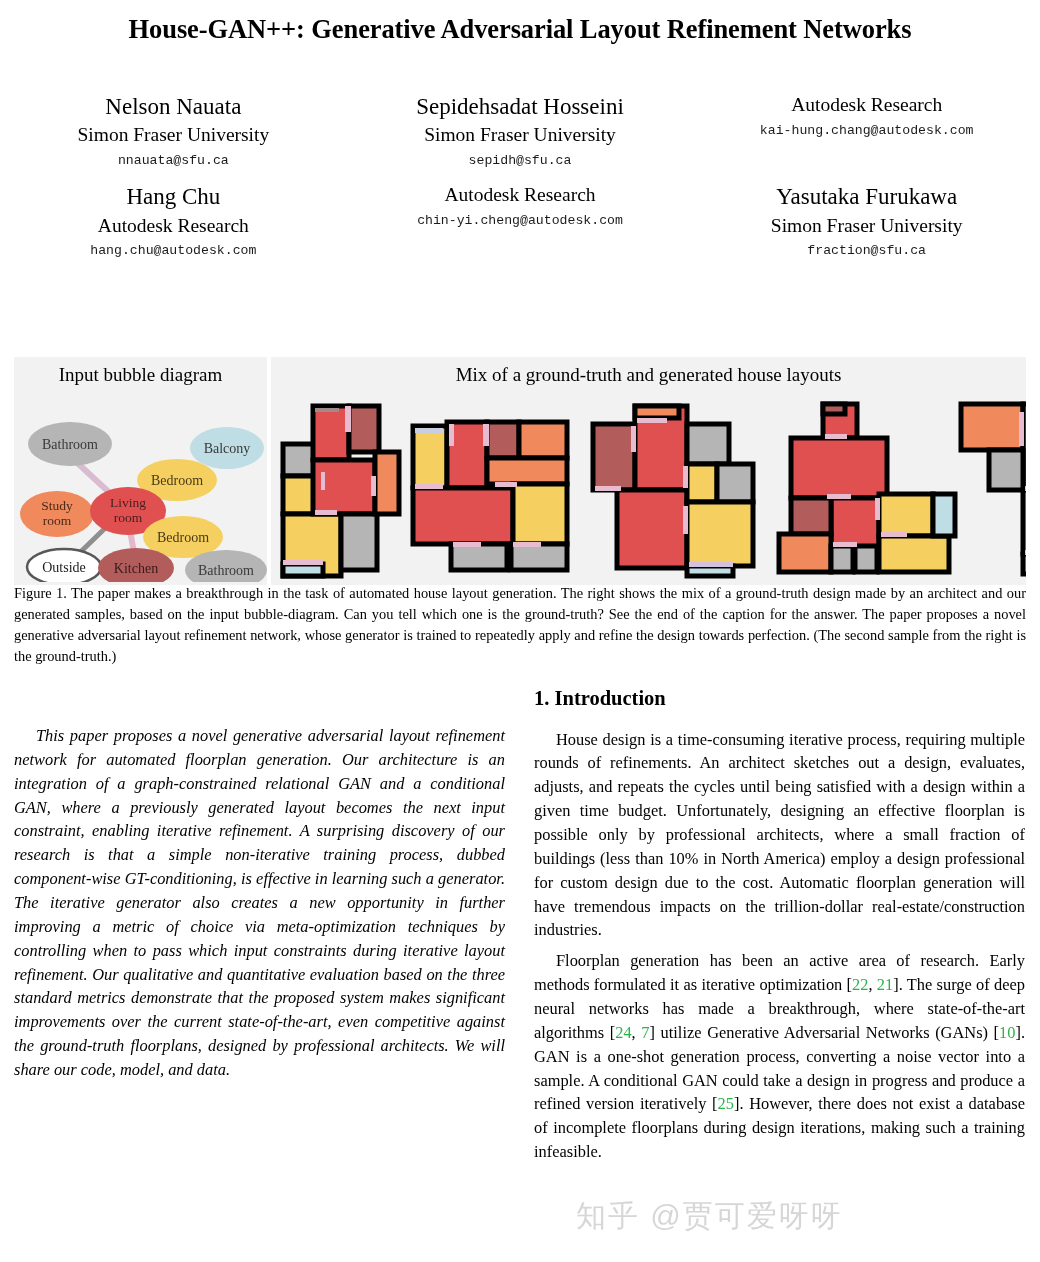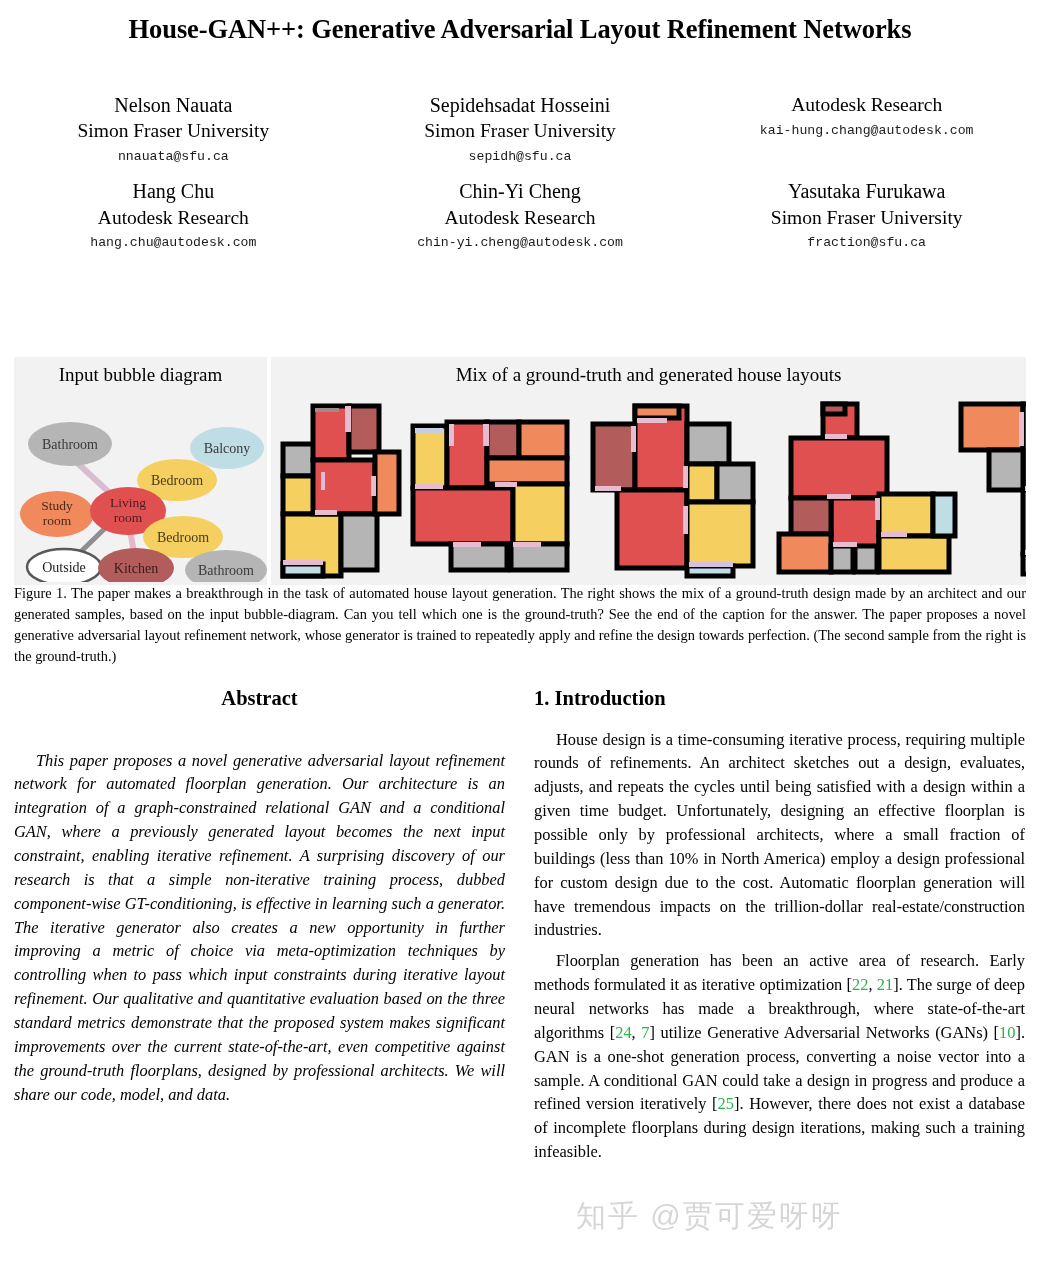--- a/index.html
+++ b/index.html
@@ -37,21 +37,21 @@
   .author-row {
     display: flex;
     width: 100%;
   }
   .author-cell {
     flex: 1 1 0;
     text-align: center;
     line-height: 1.32;
   }
   .author-name {
-    font-size: 20px;
+    font-size: 23px;
     display: block;
   }
   .author-affil {
     font-size: 19.5px;
     display: block;
   }
   .author-email {
     display: block;
     font-family: "Liberation Mono", "DejaVu Sans Mono", monospace;
     font-size: 13.2px;
@@ -184,21 +184,20 @@
     </div>
   </div>
 
   <div class="author-row">
     <div class="author-cell">
       <span class="author-name">Hang Chu</span>
       <span class="author-affil">Autodesk Research</span>
       <span class="author-email">hang.chu@autodesk.com</span>
     </div>
     <div class="author-cell">
-      <span class="author-name">Chin-Yi Cheng</span>
       <span class="author-affil">Autodesk Research</span>
       <span class="author-email">chin-yi.cheng@autodesk.com</span>
     </div>
     <div class="author-cell">
       <span class="author-name">Yasutaka Furukawa</span>
       <span class="author-affil">Simon Fraser University</span>
       <span class="author-email">fraction@sfu.ca</span>
     </div>
   </div>
 
@@ -382,21 +381,20 @@
     </svg>
   </div>
 
 </div>
 
 <div class="caption">Figure 1. The paper makes a breakthrough in the task of automated house layout generation. The right shows the mix of a ground-truth design made by an architect and our generated samples, based on the input bubble-diagram. Can you tell which one is the ground-truth? See the end of the caption for the answer. The paper proposes a novel generative adversarial layout refinement network, whose generator is trained to repeatedly apply and refine the design towards perfection. (The second sample from the right is the ground-truth.)</div>
 
 <div class="columns">
 
   <div class="col">
-    <h2 class="abstract-head">Abstract</h2>
     <p class="abstract-body">This paper proposes a novel generative adversarial layout refinement network for automated floorplan generation. Our architecture is an integration of a graph-constrained relational GAN and a conditional GAN, where a previously generated layout becomes the next input constraint, enabling iterative refinement. A surprising discovery of our research is that a simple non-iterative training process, dubbed component-wise GT-conditioning, is effective in learning such a generator. The iterative generator also creates a new opportunity in further improving a metric of choice via meta-optimization techniques by controlling when to pass which input constraints during iterative layout refinement. Our qualitative and quantitative evaluation based on the three standard metrics demonstrate that the proposed system makes significant improvements over the current state-of-the-art, even competitive against the ground-truth floorplans, designed by professional architects. We will share our code, model, and data.</p>
   </div>
 
   <div class="col">
     <h2 class="section-head">1. Introduction</h2>
     <p class="body-par first">House design is a time-consuming iterative process, requiring multiple rounds of refinements. An architect sketches out a design, evaluates, adjusts, and repeats the cycles until being satisfied with a design within a given time budget. Unfortunately, designing an effective floorplan is possible only by professional architects, where a small fraction of buildings (less than 10% in North America) employ a design professional for custom design due to the cost. Automatic floorplan generation will have tremendous impacts on the trillion-dollar real-estate/construction industries.</p>
     <p class="body-par next"><span>Floorplan generation has been an active area of research. Early methods formulated it as iterative optimization [</span><span class="cite">22</span><span>, </span><span class="cite">21</span><span>]. The surge of deep neural networks has made a breakthrough, where state-of-the-art algorithms [</span><span class="cite">24</span><span>, </span><span class="cite">7</span><span>] utilize Generative Adversarial Networks (GANs) [</span><span class="cite">10</span><span>]. GAN is a one-shot generation process, converting a noise vector into a sample. A conditional GAN could take a design in progress and produce a refined version iteratively [</span><span class="cite">25</span><span>]. However, there does not exist a database of incomplete floorplans during design iterations, making such a training infeasible.</span></p>
   </div>
 
 </div>

